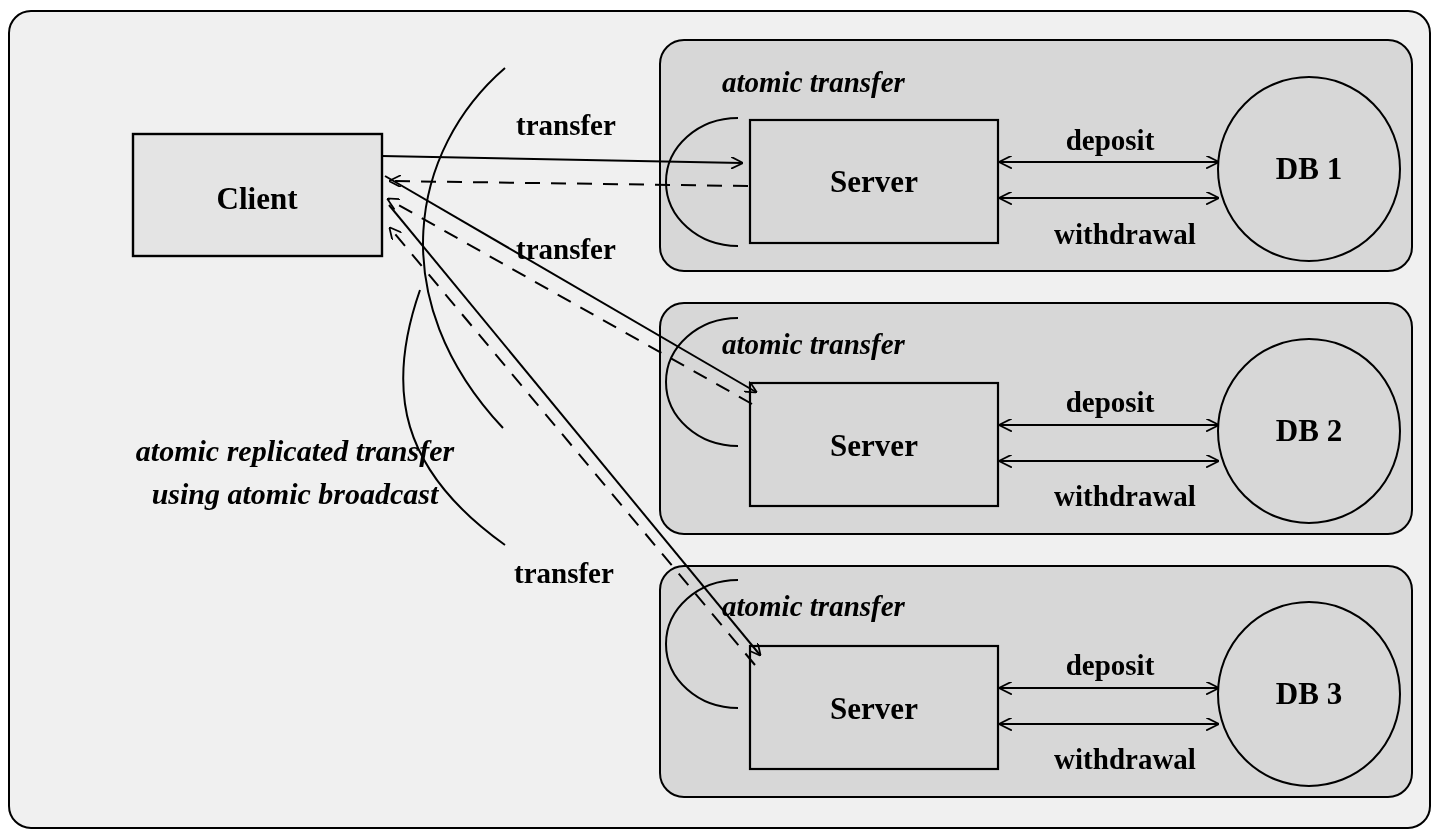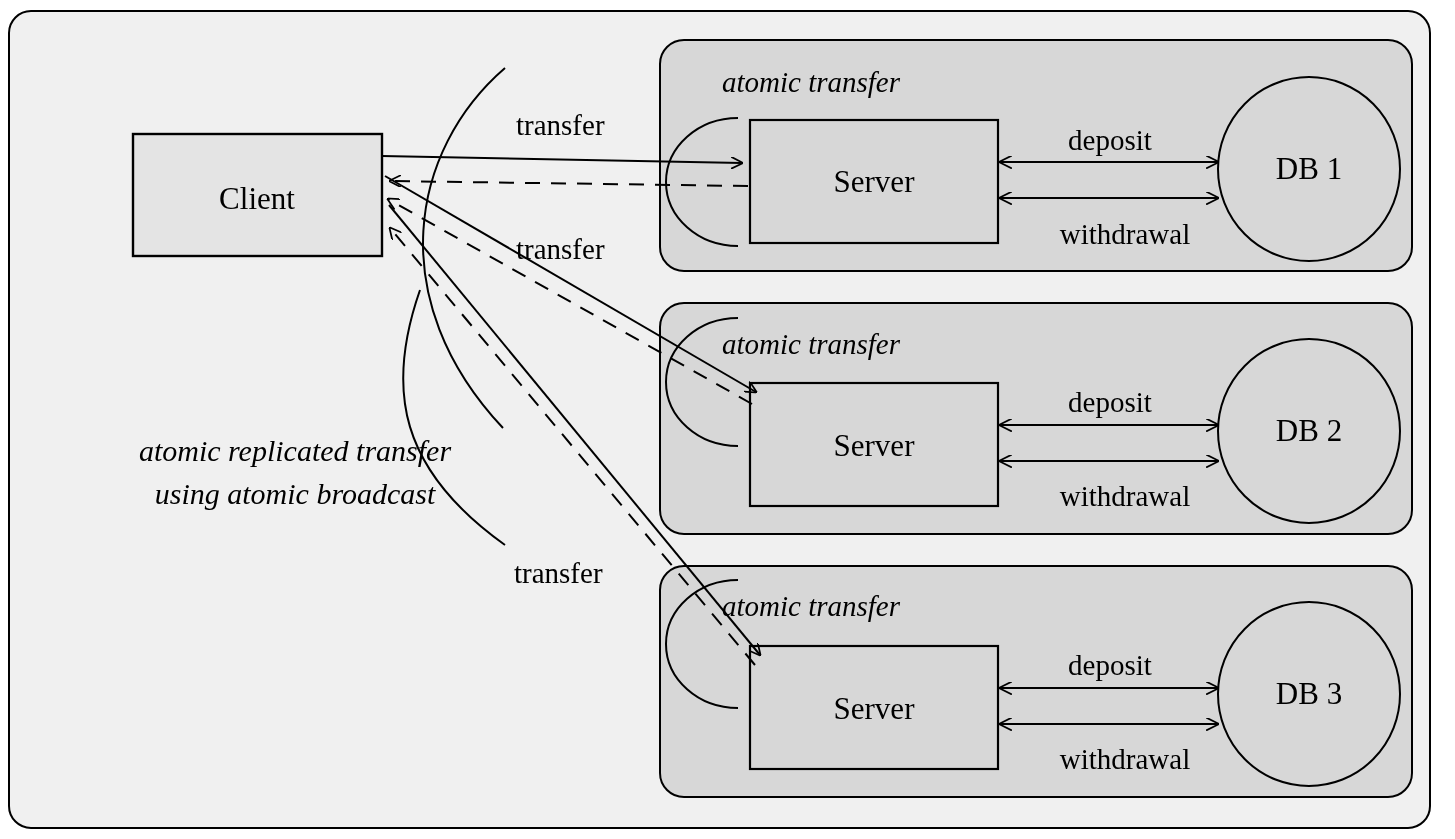--- a/index.html
+++ b/index.html
@@ -6,20 +6,21 @@
     margin: 0;
     padding: 0;
     background: #ffffff;
   }
   #canvas {
     position: relative;
     width: 1455px;
     height: 839px;
     background: #ffffff;
     font-family: "Liberation Serif", "DejaVu Serif", serif;
+    font-weight: bold;
   }
   svg.diagram {
     display: block;
     width: 1455px;
     height: 839px;
   }
   .lbl {
     font-family: "Liberation Serif", "DejaVu Serif", serif;
     fill: #000000;
   }

